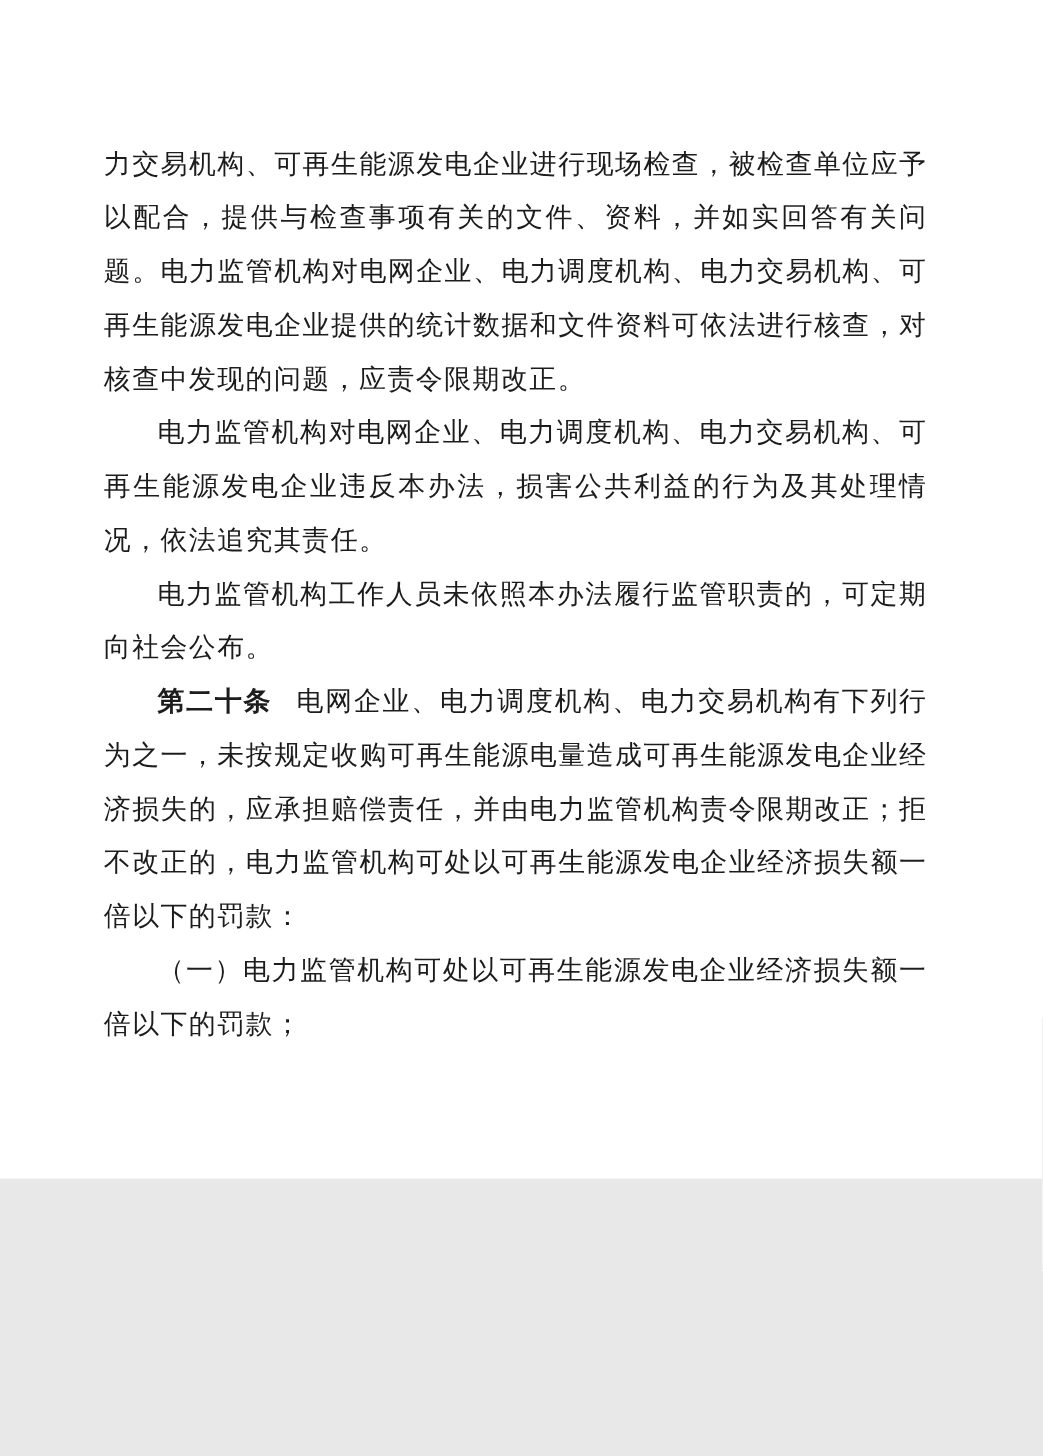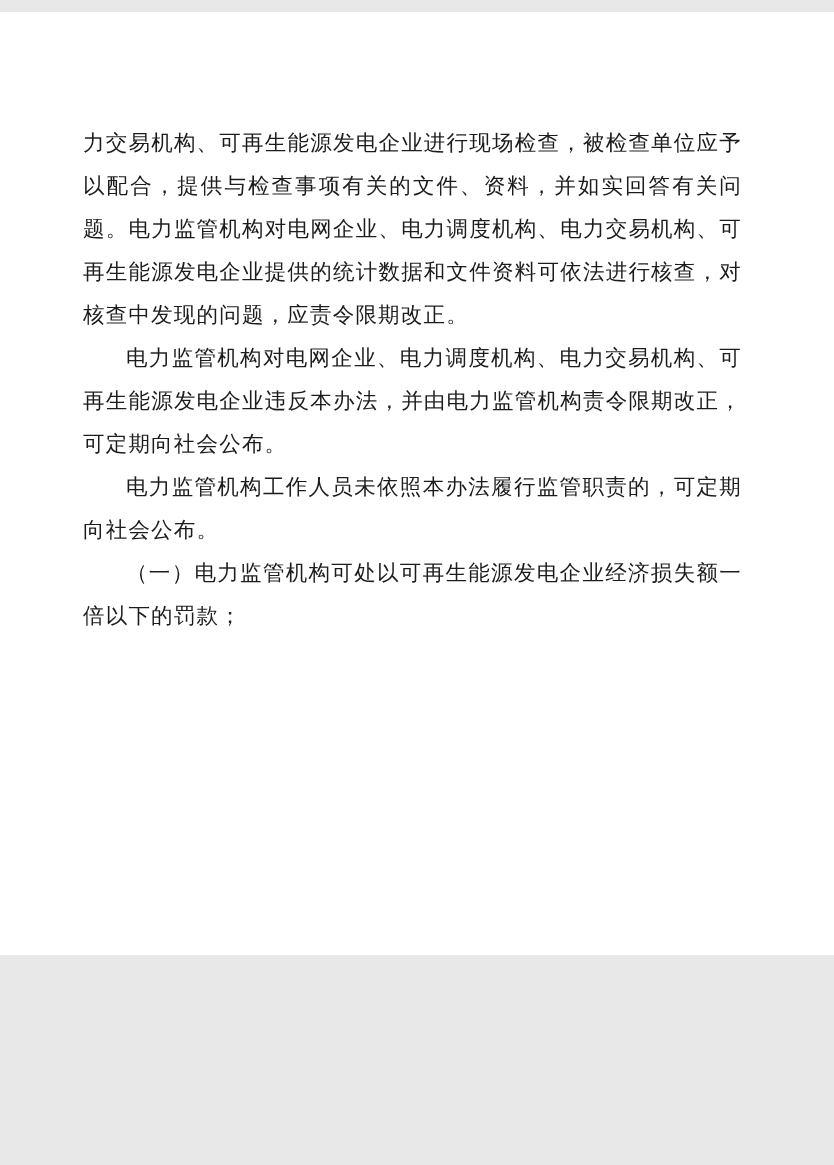--- a/index.html
+++ b/index.html
@@ -4,21 +4,21 @@
 <style>
   html, body {
     margin: 0;
     padding: 0;
     background: #e8e8e8;
   }
   .page {
     position: relative;
     width: 834px;
     height: 943px;
-    margin: 12px auto;
+    margin: 0 auto;
     background: #ffffff;
     overflow: hidden;
     font-family: "Liberation Serif", "DejaVu Serif", serif;
     color: #1c1c1c;
   }
   .text-block {
     position: absolute;
     left: 83px;
     top: 110px;
     width: 659px;
@@ -56,24 +56,25 @@
 <body>
 
 <div class="page">
 
   <div class="text-block">
 
     <p class="continuation">力交易机构、可再生能源发电企业进行现场检查，被检查单位应予以配合，提供与检查事项有关的文件、资料，并如实回答有关问题。电力监管机构对电网企业、电力调度机构、电力交易机构、可再生能源发电企业提供的统计数据和文件资料可依法进行核查，对核查中发现的问题，应责令限期改正。</p>
 
 
 
-    <p>电力监管机构对电网企业、电力调度机构、电力交易机构、可再生能源发电企业违反本办法，并由电力监管机构责令限期改正，可定期向社会公布。</p>
+    <p>电力监管机构对电网企业、电力调度机构、电力交易机构、可再生能源发电企业违反本办法，损害公共利益的行为及其处理情况，依法追究其责任。</p>
 
     <p>电力监管机构工作人员未依照本办法履行监管职责的，可定期向社会公布。</p>
 
+    <p><span class="article-heading">第二十条</span><span>电网企业、电力调度机构、电力交易机构有下列行为之一，未按规定收购可再生能源电量造成可再生能源发电企业经济损失的，应承担赔偿责任，并由电力监管机构责令限期改正；拒不改正的，电力监管机构可处以可再生能源发电企业经济损失额一倍以下的罚款：</span></p>
 
     <p>（一）电力监管机构可处以可再生能源发电企业经济损失额一倍以下的罚款；</p>
 
   </div>
 
   <div class="page-footer">5</div>
 
 </div>
 
 </body></html>

